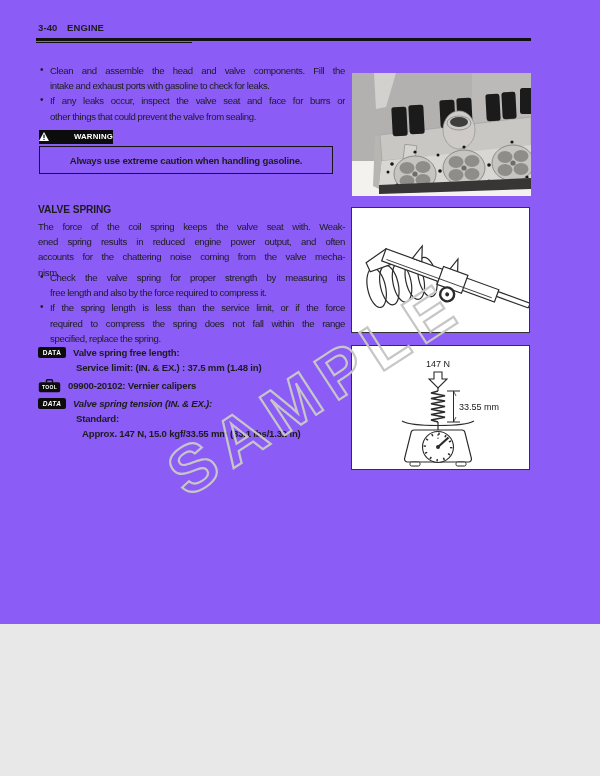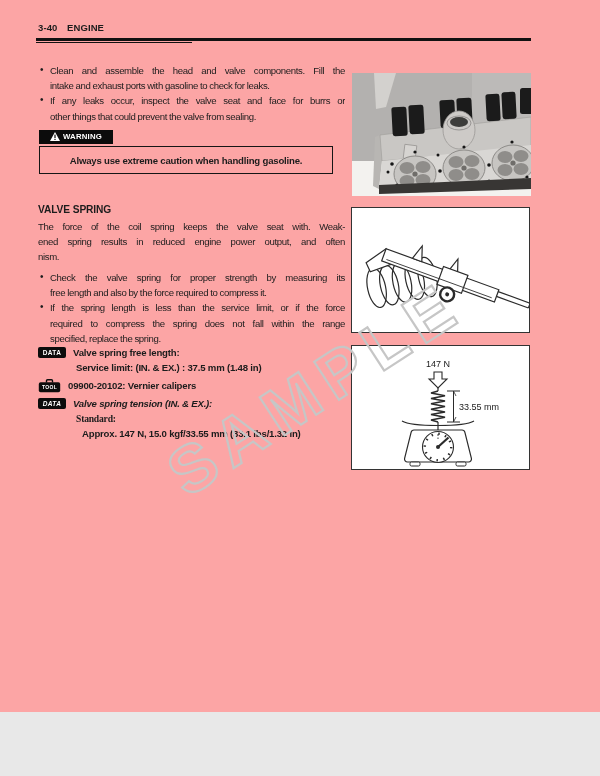--- a/index.html
+++ b/index.html
@@ -1,33 +1,33 @@
 <!DOCTYPE html>
 <html><head>
 <meta charset="utf-8">
 <style>
   html,body{margin:0;padding:0;background:#e8e8e8;}
   #page{
-    position:relative;width:600px;height:712px;background:#fca5a5;
+    position:relative;width:600px;height:624px;background:#8b5cf6;
     font-family:"Liberation Sans", sans-serif;color:#1c1c1c;overflow:hidden;
   }
   .abs{position:absolute;}
   
   .hdr{font-weight:bold;font-size:9.5px;letter-spacing:0.1px;}
   .rule{background:#111;}
   
   .col{width:307px;font-size:9.6px;letter-spacing:-0.35px;word-spacing:-0.3px;line-height:15.2px;}
   .tline{height:15.2px;overflow:hidden;}
   .just{text-align:justify;text-align-last:justify;}
   .bullet-item{position:relative;padding-left:12px;}
   .bullet-dot{position:absolute;left:2px;top:-1px;font-size:10px;}
   
   .warn-label{
     width:74px;height:13.5px;background:#0c0c0c;color:#fff;
-    display:flex;align-items:center;justify-content:center;gap:3px;
+    display:flex;align-items:center;justify-content:space-between;gap:3px;
     font-size:7.8px;font-weight:bold;letter-spacing:0.2px;
   }
   .warn-box{
     width:292px;height:26px;border:1.4px solid #151515;
     display:flex;align-items:center;justify-content:center;
     font-size:9.6px;font-weight:bold;letter-spacing:-0.2px;
   }
   .h2{font-size:10.2px;font-weight:bold;letter-spacing:-0.1px;}
   
   .spec{display:flex;align-items:center;gap:7px;font-size:9.6px;font-weight:bold;letter-spacing:-0.2px;height:13px;}
@@ -85,20 +85,21 @@
     <span>WARNING</span>
   </div>
   <div class="abs warn-box" style="left:39px;top:146px;">
     <span>Always use extreme caution when handling gasoline.</span>
   </div>
 
   <div class="abs h2" style="left:38px;top:204px;">VALVE SPRING</div>
   <div class="abs col" style="left:38px;top:219px;">
       <div class="tline just">The force of the coil spring keeps the valve seat with. Weak-</div>
       <div class="tline just">ened spring results in reduced engine power output, and often</div>
+      <div class="tline just">accounts for the chattering noise coming from the valve mecha-</div>
       <div class="tline">nism.</div>
     </div>
 
   <div class="abs col" style="left:38px;top:270px;">
     <div class="bullet-item">
       <span class="bullet-dot">•</span>
       <div>
           <div class="tline just">Check the valve spring for proper strength by measuring its</div>
           <div class="tline">free length and also by the force required to compress it.</div>
         </div>
@@ -125,21 +126,21 @@
       <path d="M8.5 3.5 V1.8 a1 1 0 0 1 1,-1 h4 a1 1 0 0 1 1,1 V3.5" fill="none" stroke="#0c0c0c" stroke-width="1.4"></path>
       <rect x="0.8" y="3.2" width="21.4" height="10" rx="1.8" fill="#0c0c0c"></rect>
       <text x="11.5" y="10.4" text-anchor="middle" font-size="5" font-weight="bold" fill="#ffffff" letter-spacing="0.3">TOOL</text>
     </svg>
     <span>09900-20102: Vernier calipers</span>
   </div>
   <div class="abs spec" style="left:38px;top:397px;font-style:italic;">
     <span class="badge">DATA</span>
     <span>Valve spring tension (IN. &amp; EX.):</span>
   </div>
-  <div class="abs spec" style="left:76px;top:412px;font-family:Liberation Serif, serif;">
+  <div class="abs spec" style="left:76px;top:412px;">
     <span>Standard:</span>
   </div>
   <div class="abs spec" style="left:82px;top:427px;">
     <span>Approx. 147 N, 15.0 kgf/33.55 mm (33.1 lbs/1.32 in)</span>
   </div>
 
   <div class="abs" style="left:352px;top:73px;width:179px;height:123px;">
     <svg width="179" height="123" viewBox="0 0 179 123">
       <rect x="0" y="0" width="179" height="123" fill="#f2f1ee"></rect>
       <rect x="0" y="0" width="179" height="88" fill="#b3b1af"></rect>

